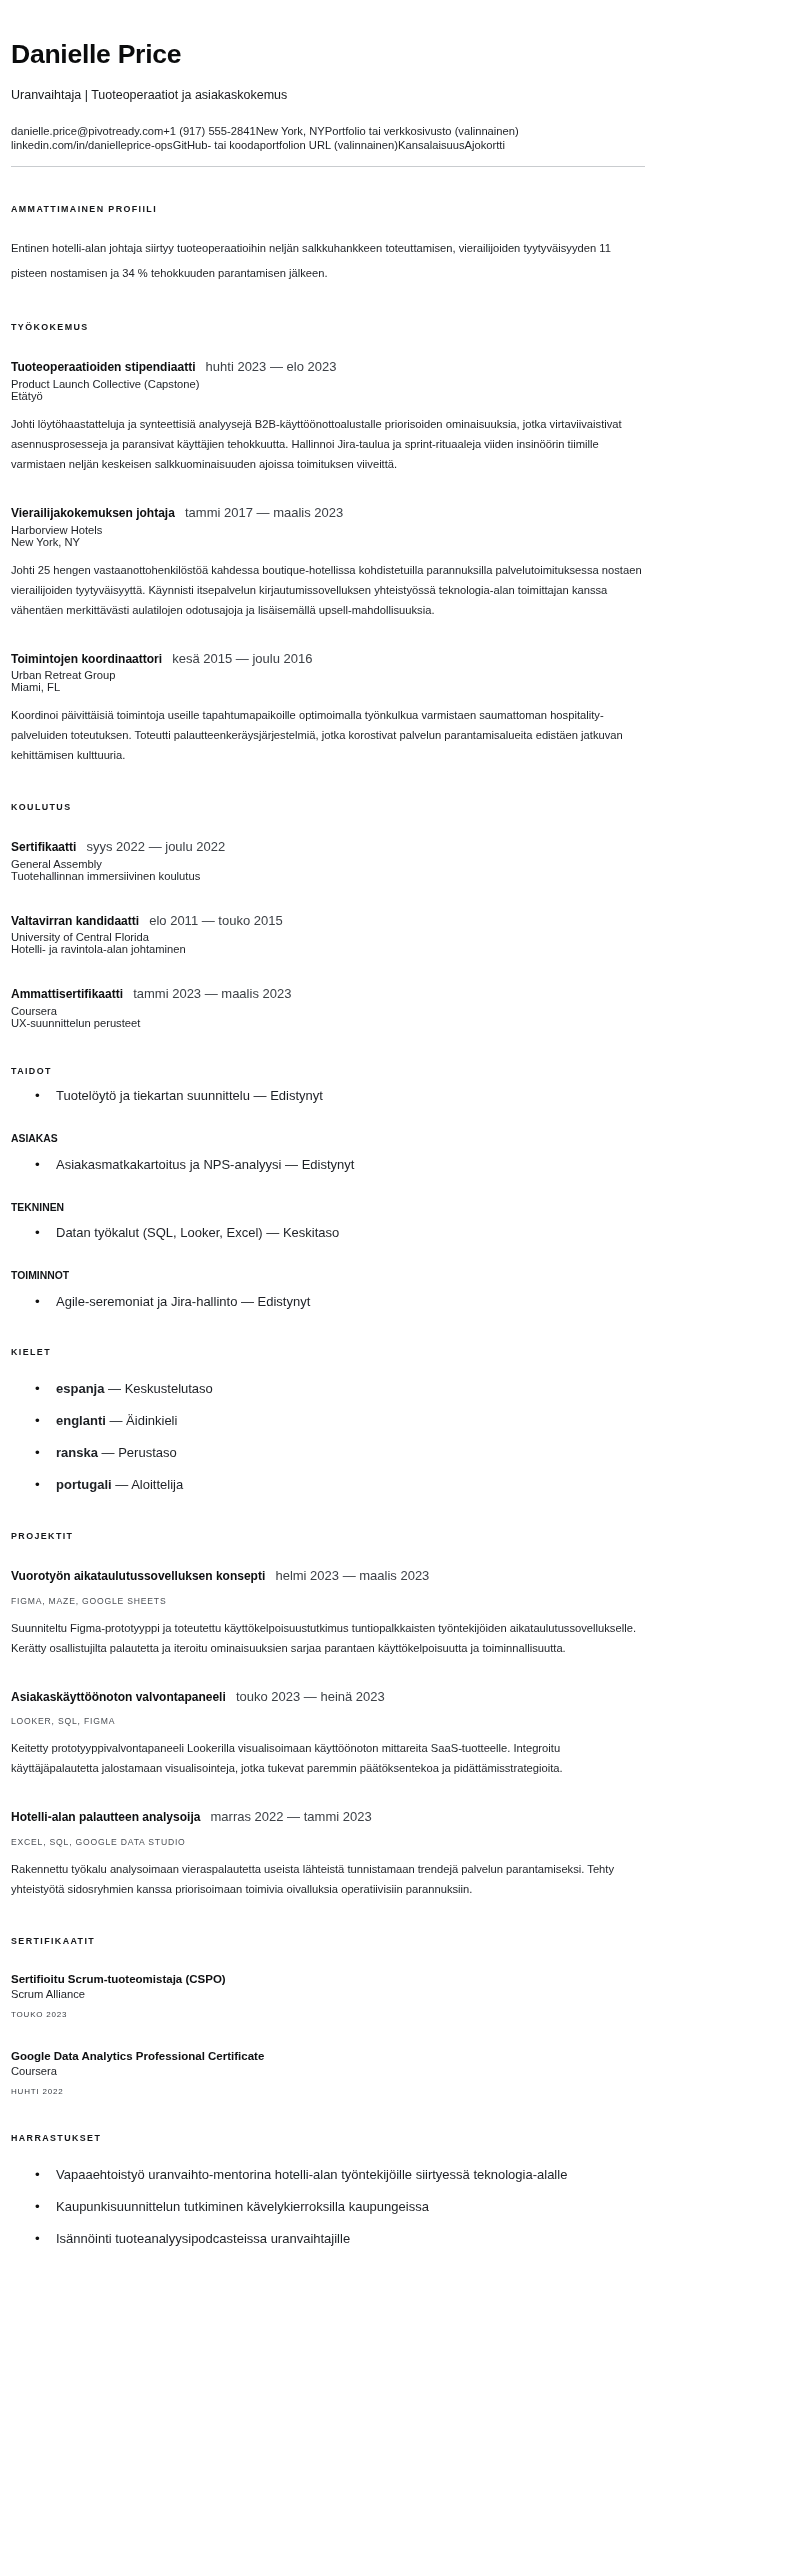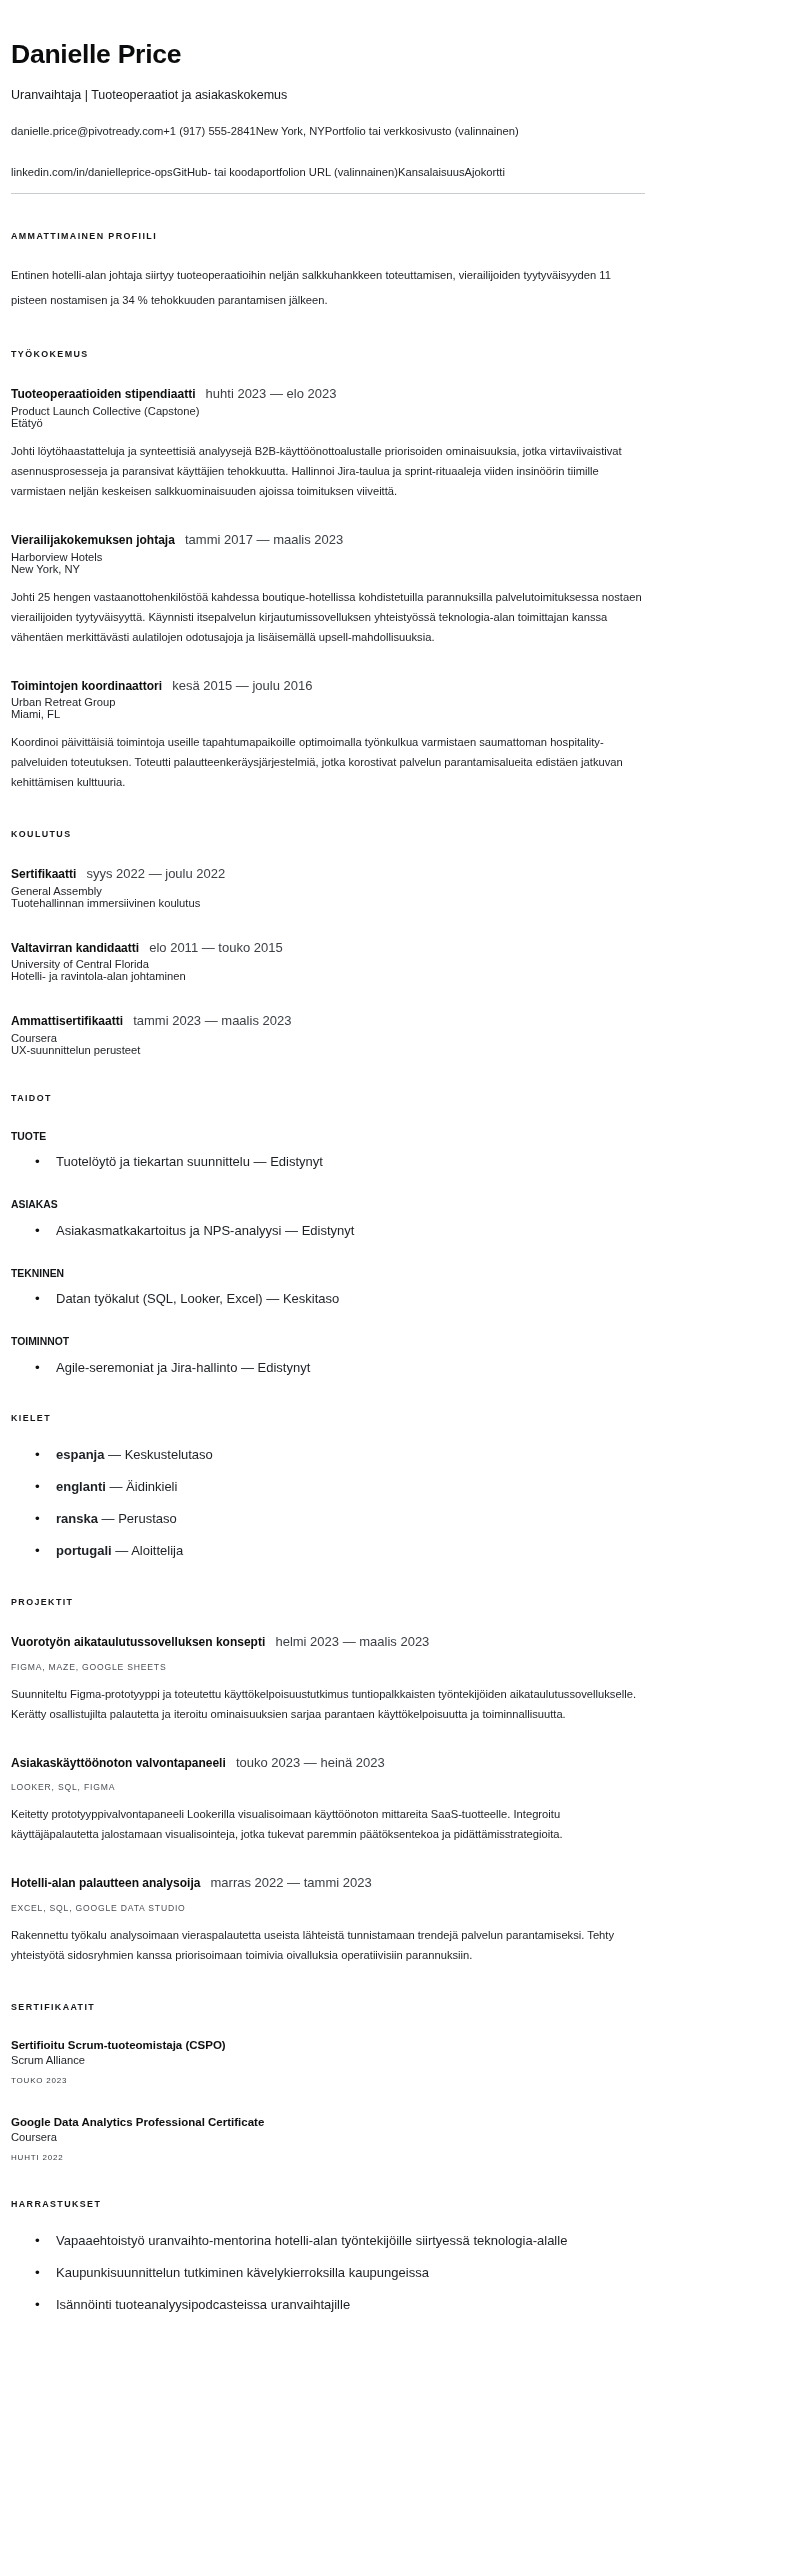--- a/index.html
+++ b/index.html
@@ -20,21 +20,21 @@
     margin: 0;
     line-height: 1.08;
     letter-spacing: -0.3px;
   }
   .tagline {
     margin-top: 19px;
     font-size: 12.5px;
     color: #17191c;
   }
   .contact-line {
-    margin-top: 29px;
+    margin-top: 2px;
     font-size: 11.2px;
     color: #1d2025;
   }
   .contact-line.first { margin-top: 23px; }
   .header-rule {
     border: none;
     border-top: 1px solid #c9cccf;
     margin: 15.6px 0 0 0;
   }
 
@@ -196,21 +196,20 @@
         <span class="entry-dates">tammi 2023 — maalis 2023</span>
       </div>
       <div class="entry-sub">Coursera</div>
       <div class="entry-sub2">UX-suunnittelun perusteet</div>
     </article>
   </section>
 
   <section>
     <h2 class="section-heading">TAIDOT</h2>
 
-    <h3 class="skill-category">TUOTE</h3>
     <ul class="bullets">
       <li>Tuotelöytö ja tiekartan suunnittelu — Edistynyt</li>
     </ul>
 
     <h3 class="skill-category">ASIAKAS</h3>
     <ul class="bullets">
       <li>Asiakasmatkakartoitus ja NPS-analyysi — Edistynyt</li>
     </ul>
 
     <h3 class="skill-category">TEKNINEN</h3>

